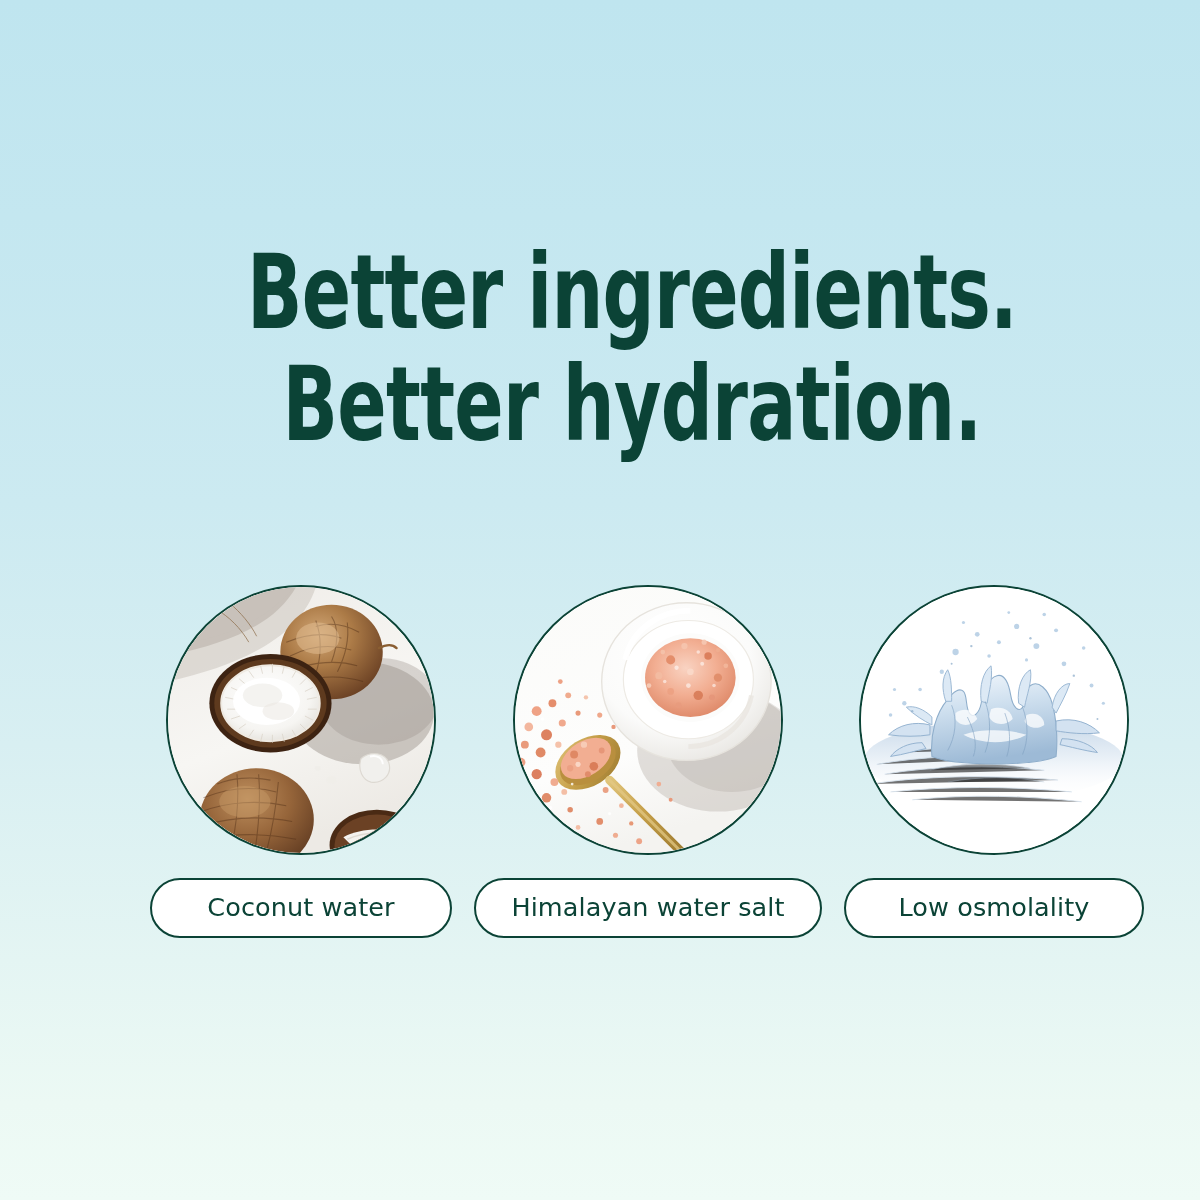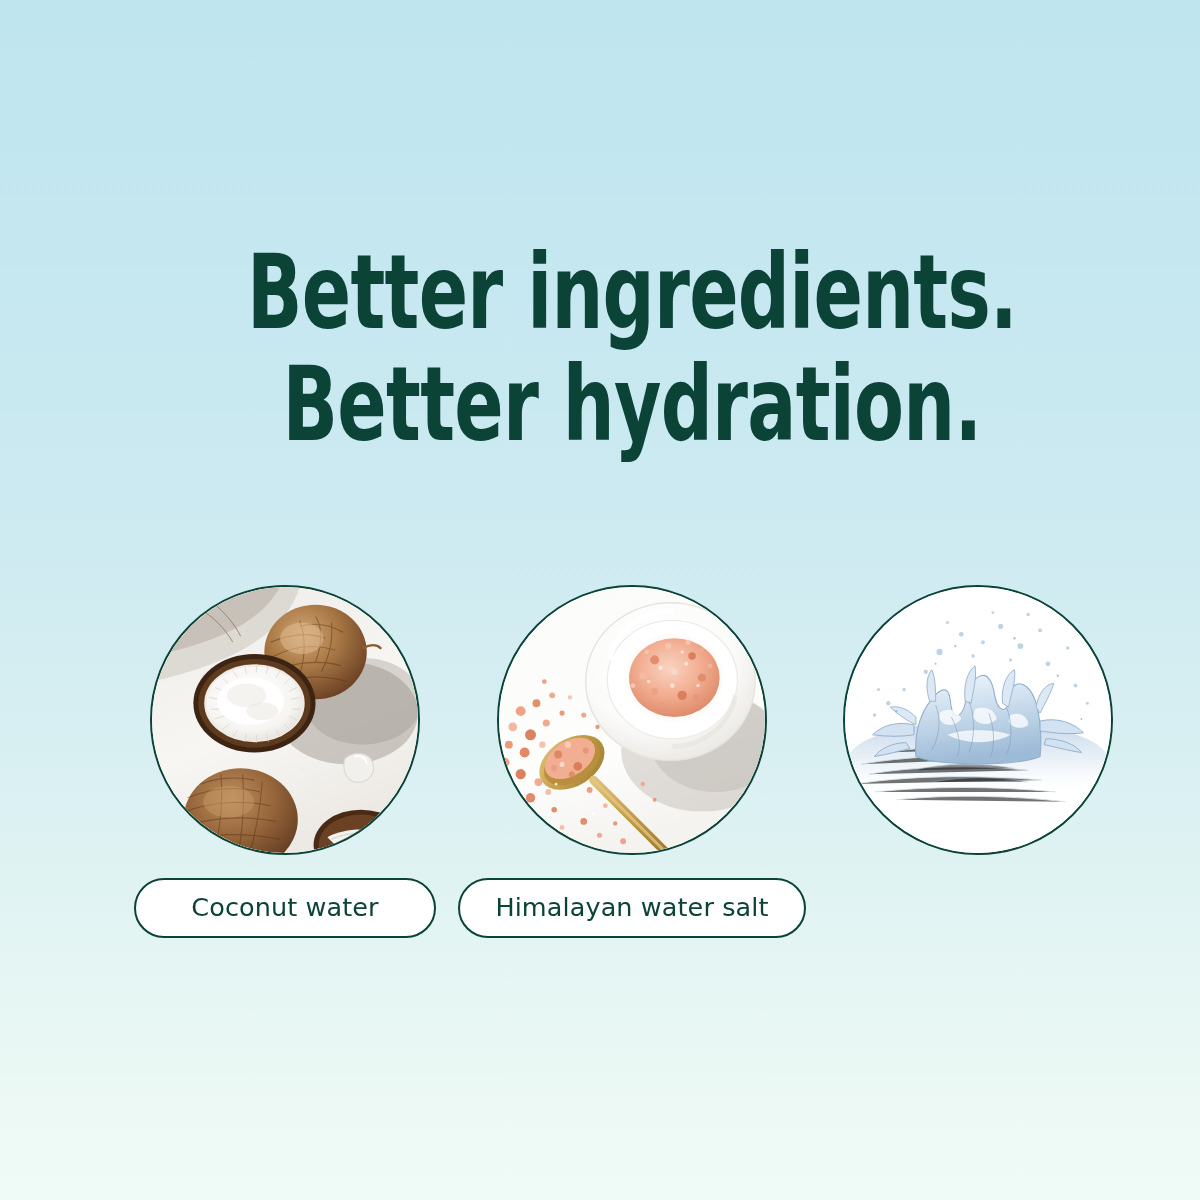--- a/index.html
+++ b/index.html
@@ -52,21 +52,21 @@
     white-space: nowrap;
     color: #0B4336;
   }
 
   .headline-line.l2 { margin-top: 8px; }
 
   
   .cards {
     position: absolute;
     top: 585px;
-    left: 102px;
+    left: 118px;
     width: 994px;
     display: flex;
     justify-content: space-between;
   }
 
   .card {
     width: 300px;
     display: flex;
     flex-direction: column;
     align-items: center;
@@ -476,16 +476,19 @@
               <circle cx="112" cy="60" r="1.2"></circle>
                 <circle cx="172" cy="52" r="1.2"></circle>
               <circle cx="92" cy="78" r="1"></circle>
                 <circle cx="216" cy="90" r="1.2"></circle>
               <circle cx="52" cy="126" r="1.2"></circle>
                 <circle cx="240" cy="134" r="1"></circle>
             </g>
           </g>
         </svg>
       </div>
+      <div class="pill">
+        <span class="pill-label">Low osmolality</span>
+      </div>
     </div>
 
   </div>
 </div>
 
 </body></html>

